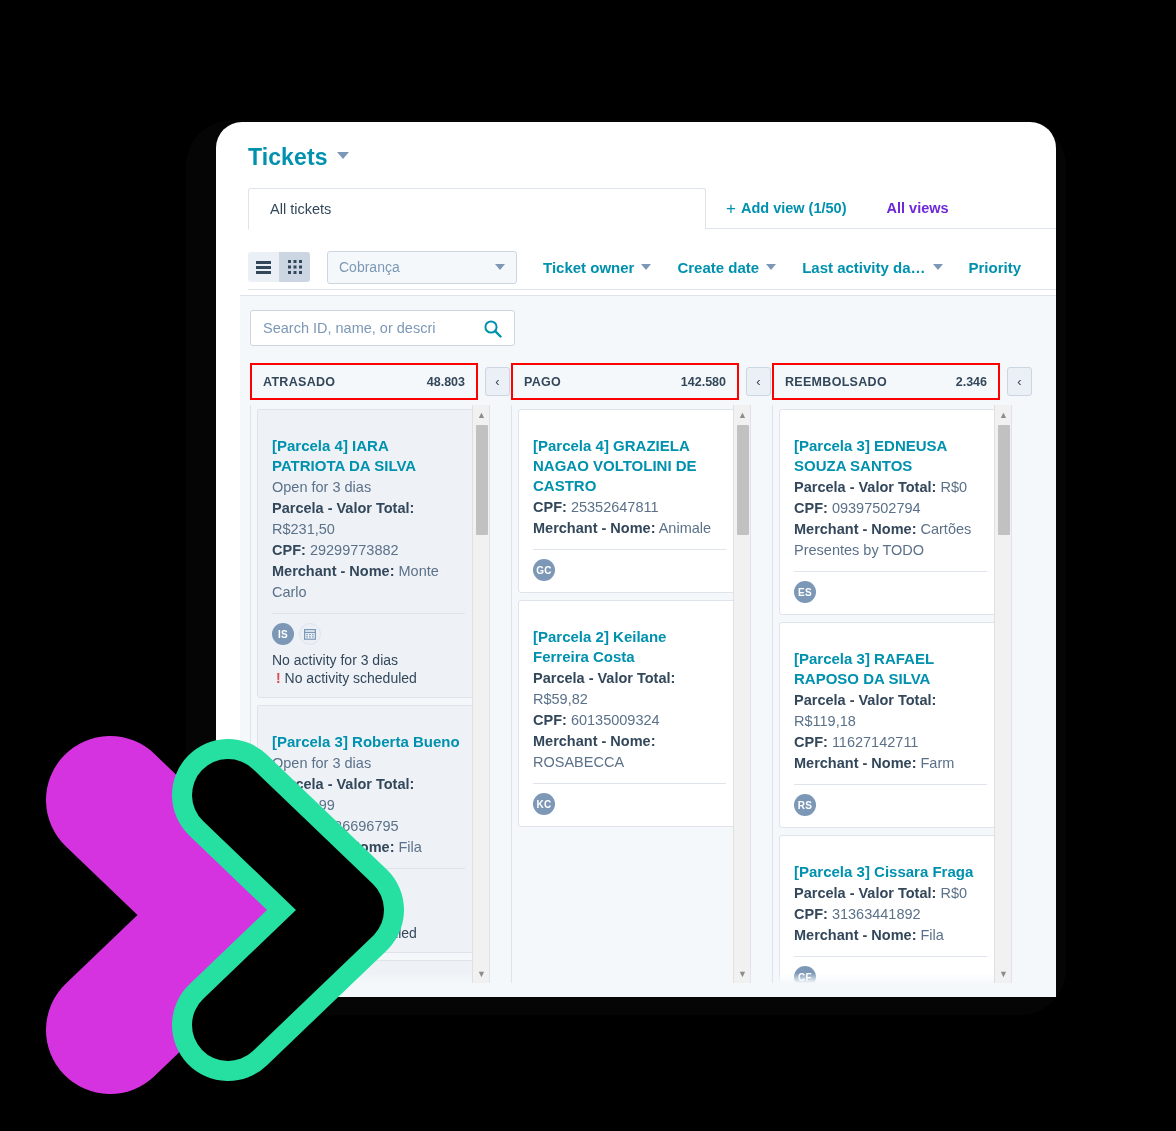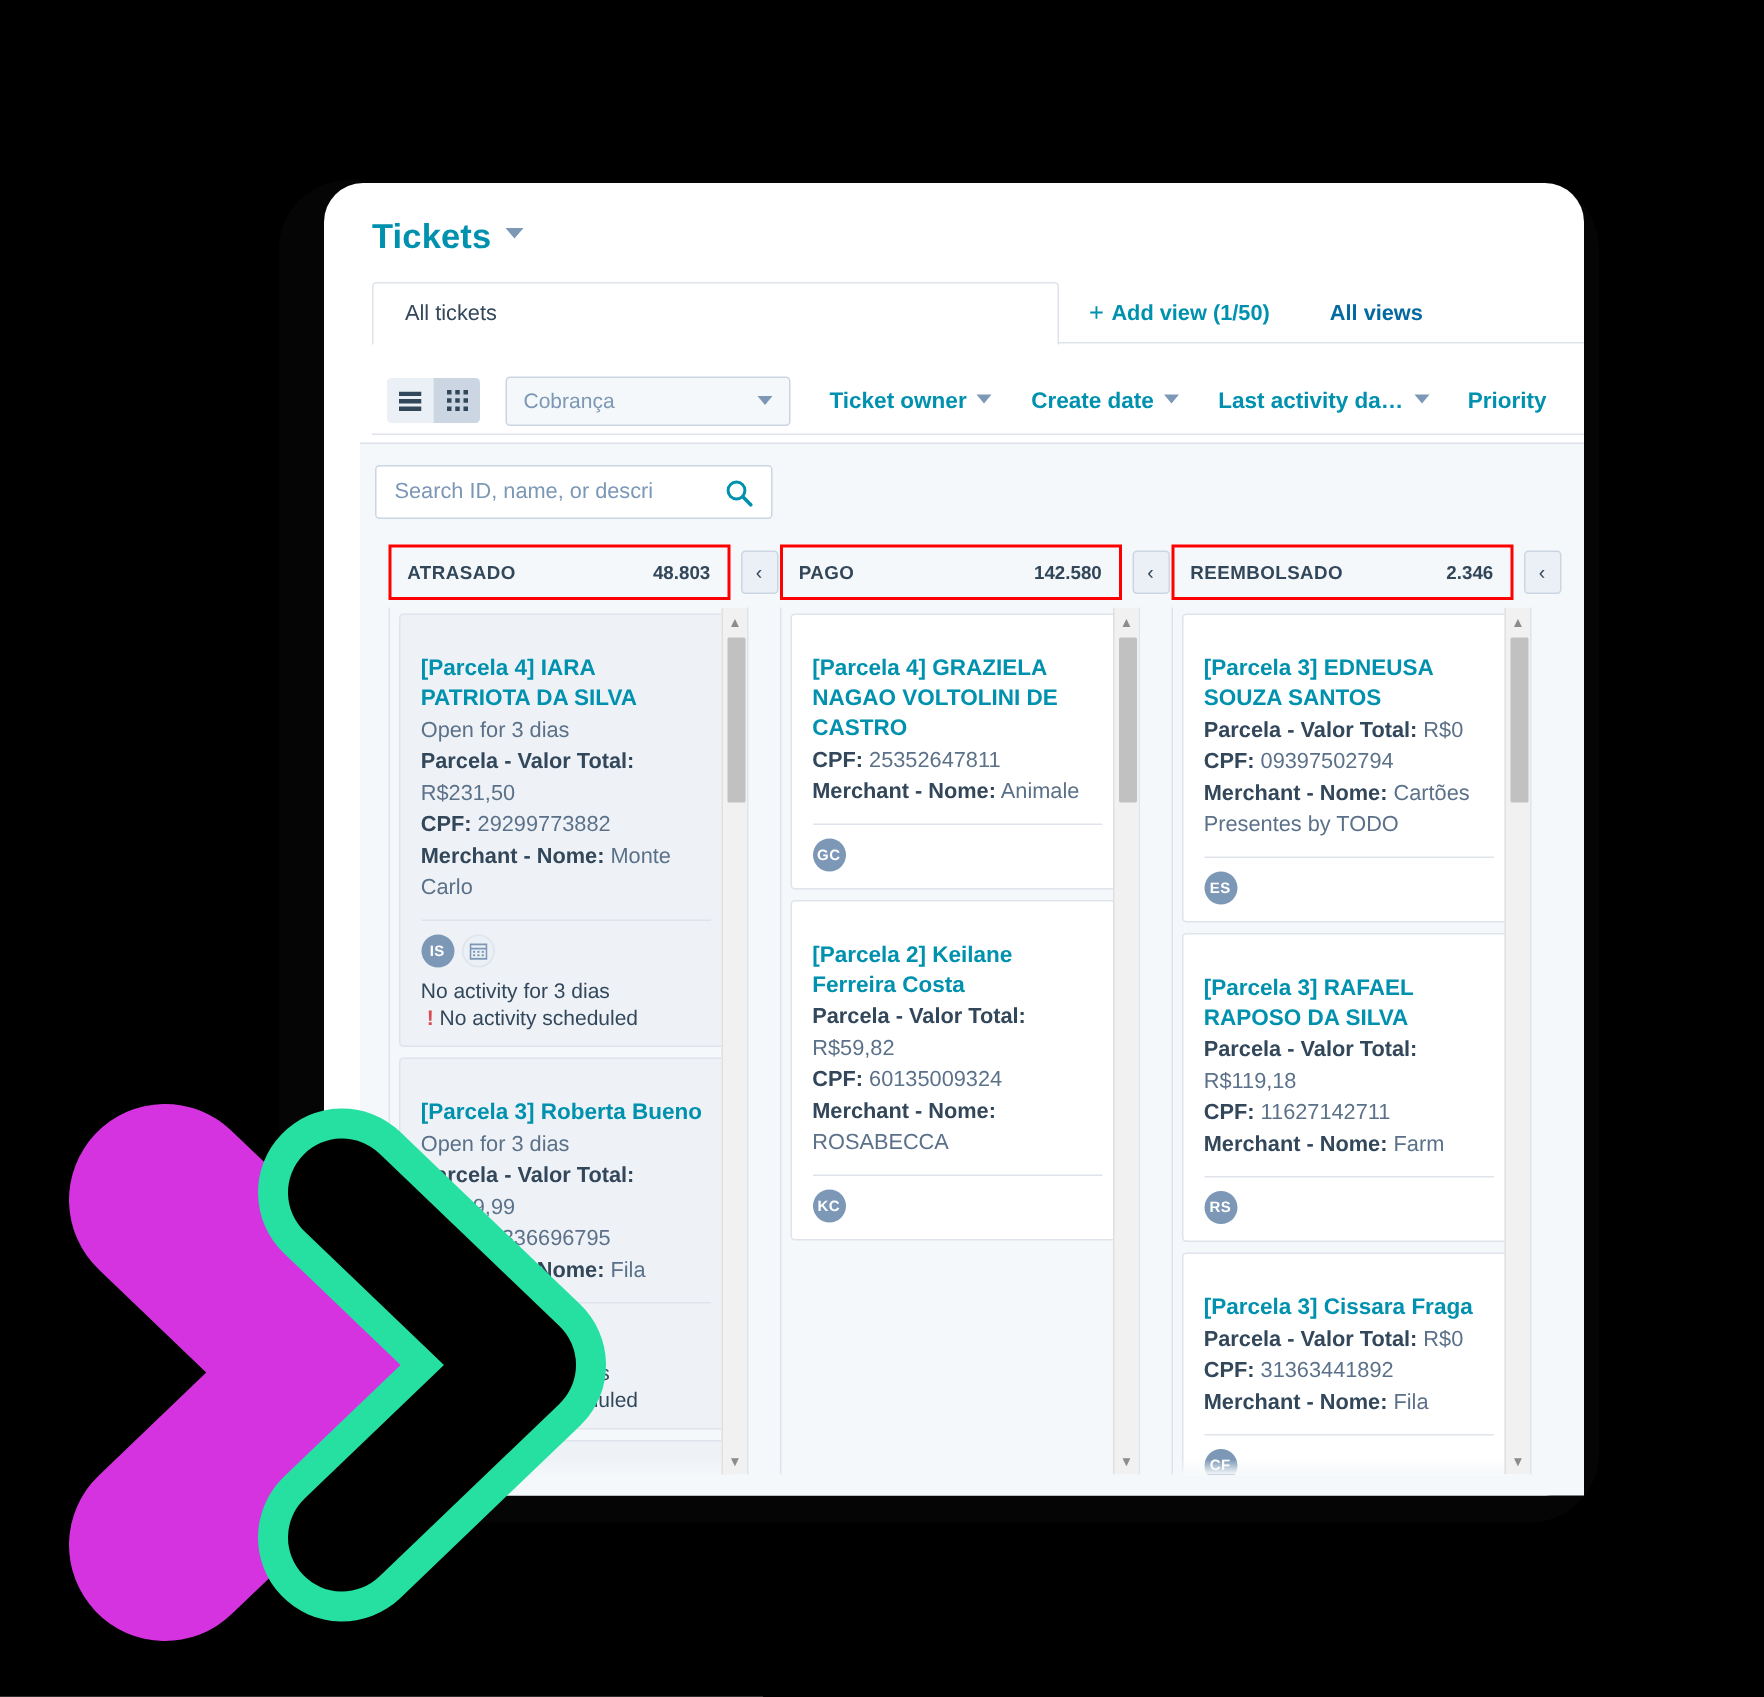--- a/index.html
+++ b/index.html
@@ -76,25 +76,25 @@
     height: 41px; line-height: 41px;
     font-size: 14.5px;
   }
   .addview {
     color: #0091ae; font-weight: bold; margin-right: 36px;
   }
   .plus-ic {
     display: inline-block; color: #0091ae; font-weight: normal;
     font-size: 17px; margin-right: 5px; vertical-align: -1px;
   }
-  .allviews { color: #0369a1; font-weight: bold; }
+  .allviews { color: #6d28d9; font-weight: bold; }
 
   
   .filter-row {
-    margin: 16px 0 0 42px;
+    margin: 16px 0 0 32px;
     height: 44px;
     display: flex; align-items: center;
     width: 808px;
     text-align: right;
   }
   .vtoggle { display: flex; border-radius: 3px; overflow: hidden; }
   .vt-btn {
     width: 31px; height: 30px;
     background: #eaf0f6;
     display: flex; align-items: center; justify-content: center;
@@ -156,21 +156,20 @@
   }
   .search-box .ph { font-size: 14.5px; color: #7c98b6; }
   .search-box .mag {
     position: absolute; right: 12px; top: 8px;
   }
 
   .columns {
     position: absolute; left: 10px; top: 62px;
     display: flex;
     width: 800px;
-    justify-content: center;
   }
   .col { width: 260px; margin-right: 1px; }
 
   .col-head-row { display: flex; align-items: center; height: 47px; }
   .col-head {
     flex: 1;
     height: 37px;
     border: 2px solid #ff0000;
     background: #f5f8fa;
     display: flex; align-items: center; justify-content: space-between;

